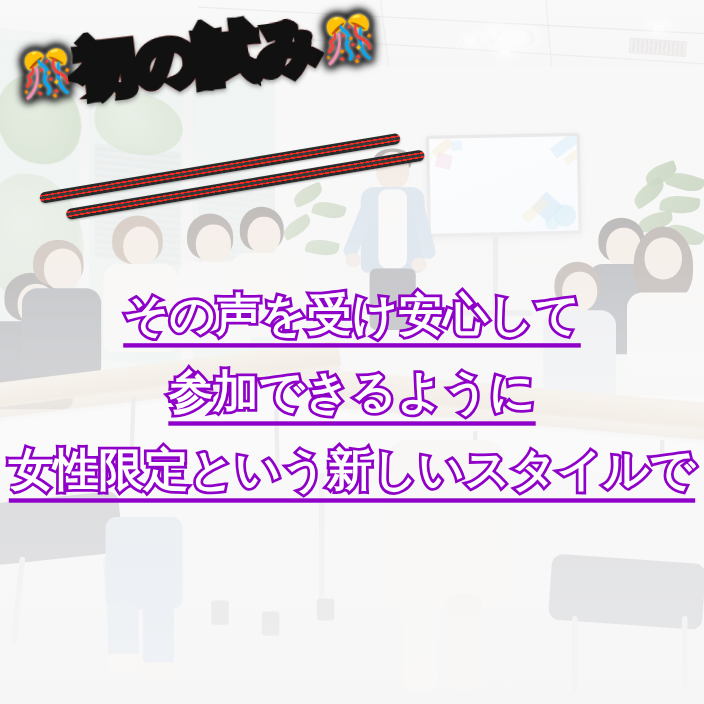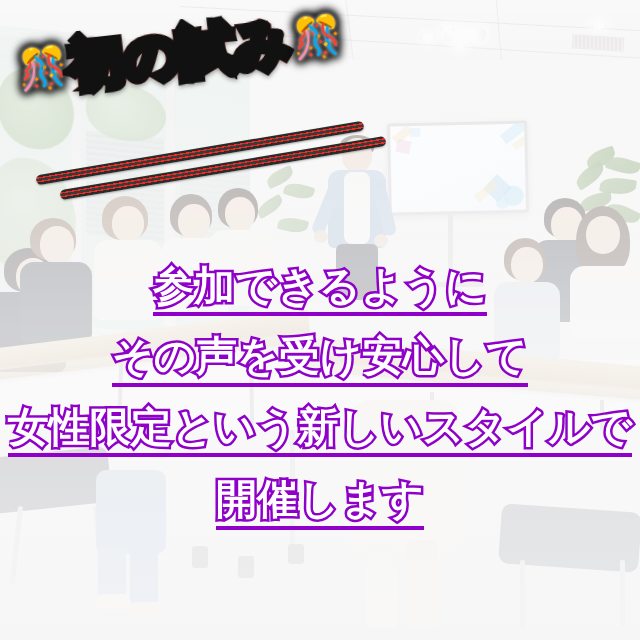--- a/index.html
+++ b/index.html
@@ -210,21 +210,21 @@
     padding-bottom:2px;
   }
   .l1{font-size:41px;}
   .l2{font-size:41px;}
   .l3{font-size:41px;}
   .l4{font-size:41px;}
   .l5{font-size:41px;}
   .l1{margin-bottom:14px;}
   .l2{margin-bottom:16px;}
   .l3{margin-bottom:16px;}
-  .l4{margin-bottom:18px;}
+  .l4{margin-bottom:2px;}
 </style>
 </head>
 <body>
 
 <div id="poster">
 
   <div class="photo">
 
     <div class="ceiling"></div>
     <div class="ceil-line" style="left:180px;top:18px;width:460px;transform:rotate(3deg);"></div>
@@ -387,27 +387,24 @@
   <div class="bar bar1"></div>
   <div class="bar bar2"></div>
 
   <div class="title-wrap">
     <span class="kusudama">🎊</span>
     <span class="title-text" id="title-text" data-txt="初の試み">初の試み</span>
     <span class="kusudama">🎊</span>
   </div>
 
   <div class="lines">
+    <div class="line l2">
+      <span class="u">その声を受け安心して</span>
+    </div>
     <div class="line l3">
       <span class="u">参加できるように</span>
     </div>
-    <div class="line l2">
-      <span class="u">その声を受け安心して</span>
-    </div>
     <div class="line l4">
       <span class="u">女性限定という新しいスタイルで</span>
     </div>
-    <div class="line l5">
-      <span class="u">開催します</span>
-    </div>
   </div>
 
 </div>
 
 </body></html>

